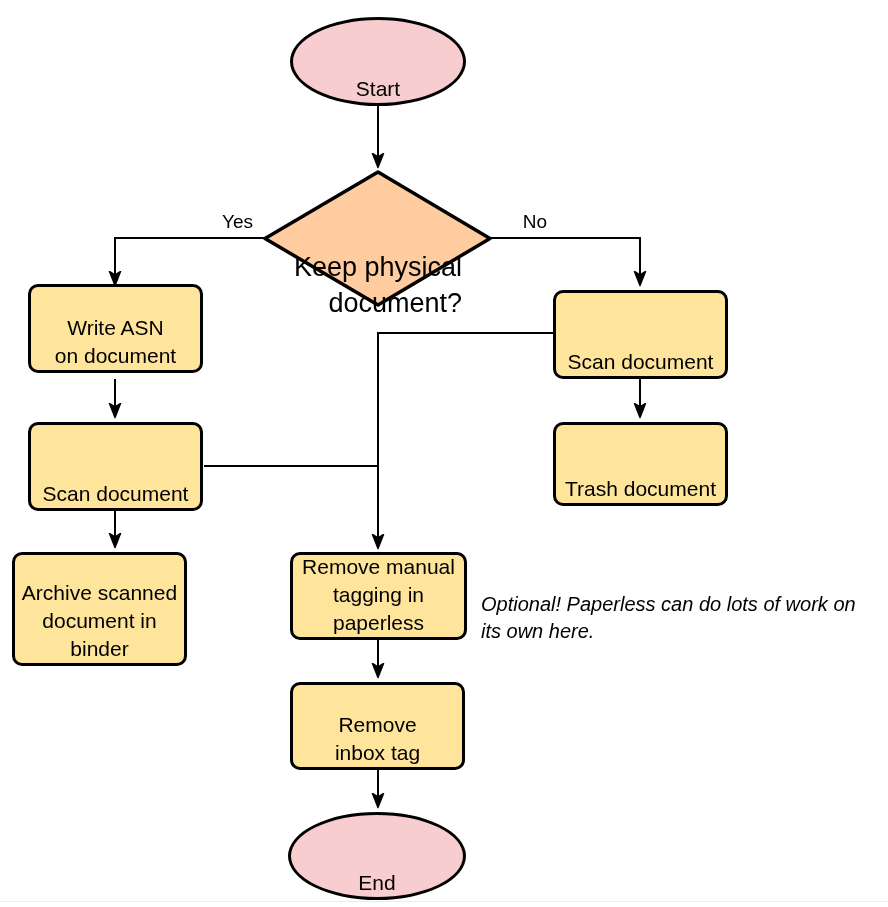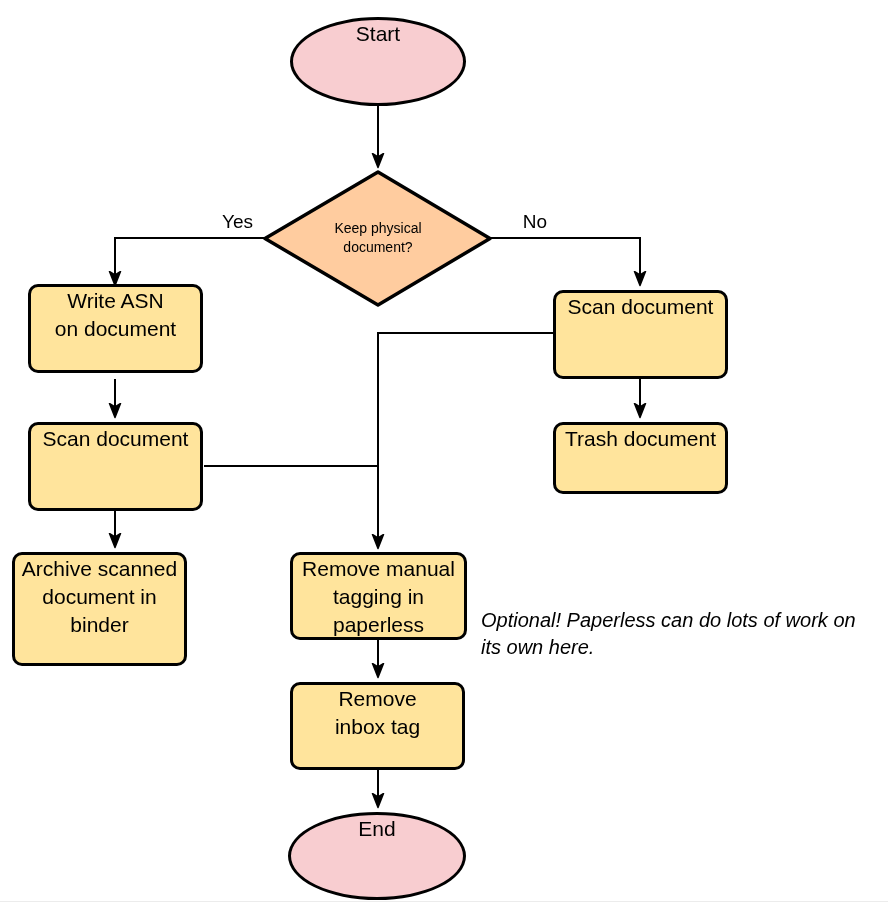--- a/index.html
+++ b/index.html
@@ -15,54 +15,53 @@
     width:888px;height:907px;
     background:#ffffff;
     overflow:hidden;
     font-family:"Liberation Sans",sans-serif;
     color:#000;
   }
   svg.edge-layer{position:absolute;left:0;top:0;width:888px;height:907px;}
   .edge{stroke:var(--line);stroke-width:2;fill:none;}
   .node{
     position:absolute;
-    display:flex;align-items:flex-start;justify-content:center;
+    display:flex;align-items:flex-end;justify-content:center;
     text-align:center;
     font-size:21px;line-height:1.33;
     box-sizing:border-box;
   }
   .rect{
     background:var(--process);
     border:3px solid var(--border);
     border-radius:10px;
   }
   .ellipse{
     background:var(--terminal);
     border:3px solid var(--border);
     border-radius:50%;
   }
   .diamond-label{
     position:absolute;
     display:flex;align-items:center;justify-content:center;
-    text-align:center;font-size:14px;line-height:1.33;
+    text-align:right;font-size:27px;line-height:1.33;margin-top:48px;
   }
   .node-label{white-space:pre-line;}
   .edge-label{
     position:absolute;
     font-size:19px;
     text-align:right;
     background:#ffffff;
   }
   .annotation{
     position:absolute;
     font-size:20px;
     font-style:italic;
     line-height:1.35;
     white-space:pre-line;
-    margin-top:16px;
   }
   .bottom-divider{
     position:absolute;
     left:0;top:901px;width:888px;height:1px;
     background:#ececec;
   }
 </style>
 </head>
 <body>
 
@@ -113,21 +112,21 @@
   <div class="node rect" style="left:12px;top:552px;width:175px;height:114px">
     <span class="node-label">Archive scanned
 document in
 binder</span>
   </div>
 
   <div class="node rect" style="left:553px;top:290px;width:175px;height:89px">
     <span class="node-label">Scan document</span>
   </div>
 
-  <div class="node rect" style="left:553px;top:422px;width:175px;height:72px">
+  <div class="node rect" style="left:553px;top:422px;width:175px;height:84px">
     <span class="node-label">Trash document</span>
   </div>
 
   <div class="node rect" style="left:290px;top:552px;width:177px;height:88px">
     <span class="node-label">Remove manual
 tagging in
 paperless</span>
   </div>
 
   <div class="annotation" style="left:481px;top:591px;width:400px">Optional! Paperless can do lots of work on

